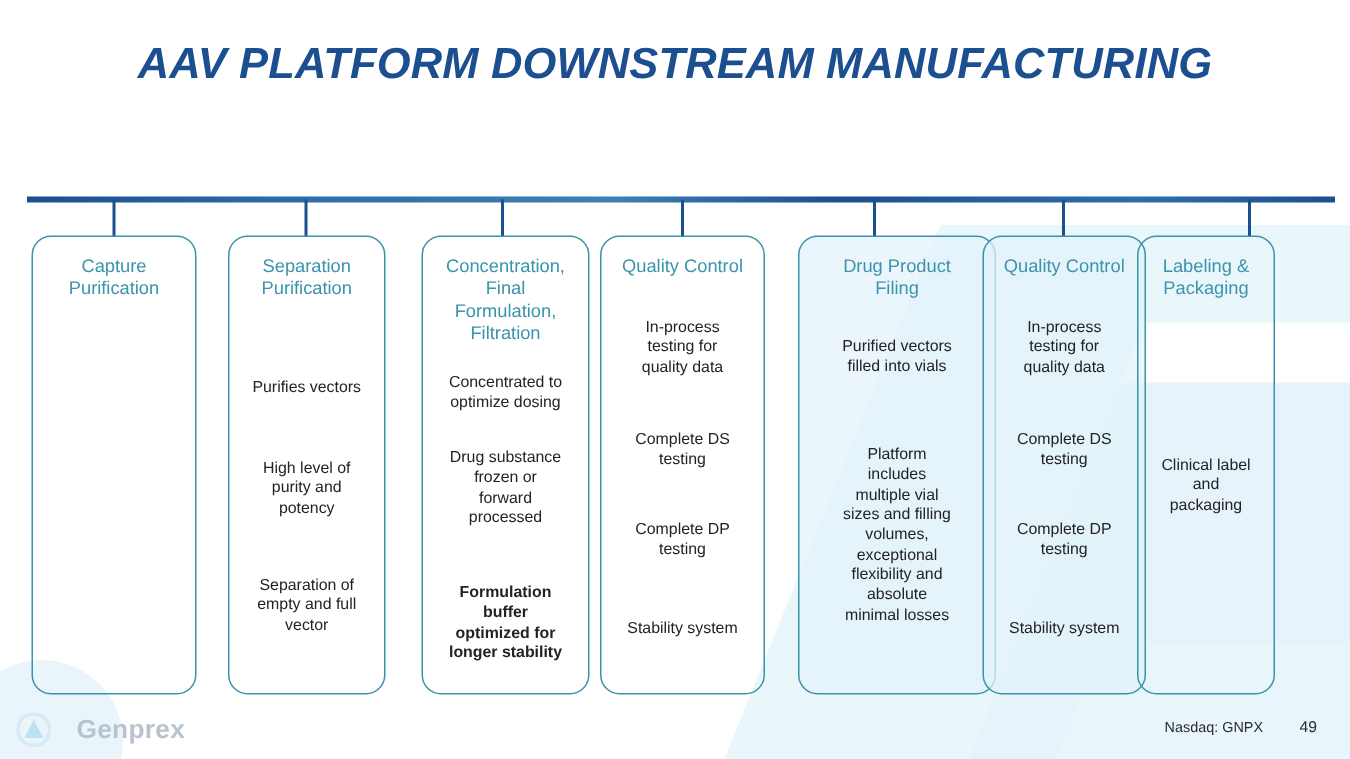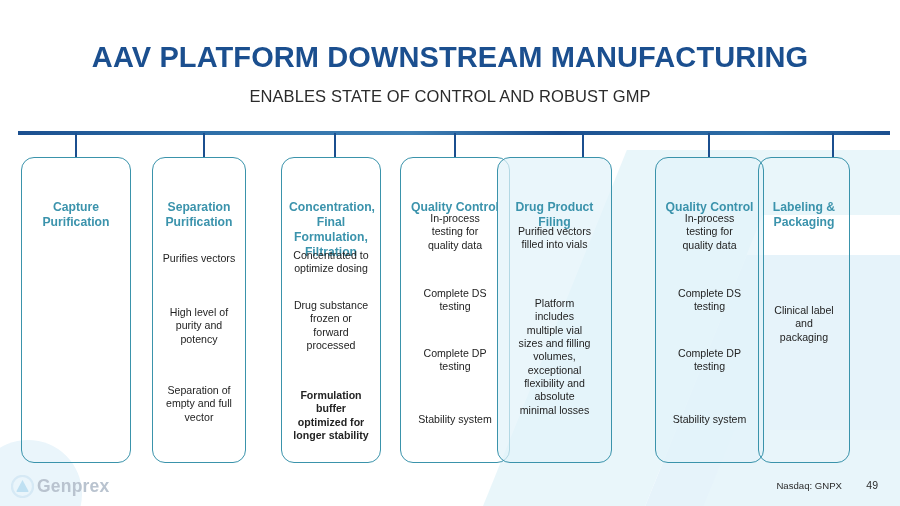--- a/index.html
+++ b/index.html
@@ -27,21 +27,21 @@
   .bg-corner {
     position:absolute; right:-30px; top:430px; width:220px; height:120px;
     background:#e8f5fa; transform:skewX(-22deg);
   }
   .bg-blob-left {
     position:absolute; left:-26px; bottom:-42px; width:108px; height:108px;
     border-radius:50%; background:#eaf5fb;
   }
 
   
-  .header { position:relative; z-index:3; text-align:center; padding-top:41px; }
+  .header { position:relative; z-index:3; text-align:center; padding-top:27px;font-style:italic; }
   .title {
     font-size:29px; font-weight:bold; letter-spacing:.1px;
     color:#1b4f8f; white-space:nowrap;
   }
   .subtitle {
     margin-top:13px; font-size:16.5px; font-weight:normal;
     color:#2b2b2b; letter-spacing:.1px;
   }
 
   
@@ -52,52 +52,50 @@
   .stage-box {
     position:absolute; top:157px; height:306px;
     border:1.6px solid #3a93ab; border-radius:13px;
     background:transparent;
     padding:12px 7px 8px 7px;
     text-align:center;
     display:block;
   }
   .stage-box.tinted { background:rgba(226,242,249,0.72); }
   .stage-title {
-    color:#3b93ac; font-weight:bold; font-size:12.2px; line-height:1.22;
+    color:#3b93ac; font-weight:normal; font-size:12.2px; line-height:1.22;
     margin-bottom:2px;
-    margin-top:30px;
   }
   .stage-item {
     color:#232323; font-size:10.6px; line-height:1.26;
     white-space:pre-line;
   }
   .stage-item.bold { font-weight:bold; }
 
   
   .footer { position:absolute; left:0; bottom:0; width:900px; height:46px; z-index:4; }
-  .logo-wrap { position:absolute; left:11px; bottom:8px; display:flex; align-items:center; gap:3px; }
+  .logo-wrap { position:absolute; left:11px; bottom:8px; display:flex; align-items:center; gap:17px; }
   .logo-mark { width:23px; height:23px; display:block; }
   .logo-text { font-size:17.5px; font-weight:bold; color:#b9c3cf; letter-spacing:.2px; }
   .nasdaq { position:absolute; right:58px; bottom:15px; font-size:9.6px; color:#2b2b2b; }
   .pagenum { position:absolute; right:22px; bottom:15px; font-size:10.5px; color:#2b2b2b; }
 </style>
 </head>
 <body>
 
 <div class="bg-layer">
   <div class="bg-diag-1"></div>
   <div class="bg-diag-2"></div>
   <div class="bg-diag-3"></div>
   <div class="bg-corner"></div>
   <div class="bg-blob-left"></div>
 </div>
 
 <div class="header">
   <div class="title">AAV PLATFORM DOWNSTREAM MANUFACTURING</div>
-  <div class="subtitle">ENABLES STATE OF CONTROL AND ROBUST GMP</div>
 </div>
 
 <div class="rail-wrap">
   <svg width="900" height="506">
     <defs>
       <linearGradient id="railgrad" x1="0" y1="0" x2="1" y2="0">
         <stop offset="0%" stop-color="#1B4F8F"></stop>
         <stop offset="22%" stop-color="#2E6FA8"></stop>
         <stop offset="45%" stop-color="#3E7FB4"></stop>
         <stop offset="62%" stop-color="#1B4F8F"></stop>
@@ -114,32 +112,32 @@
     <line x1="709" y1="133" x2="709" y2="158" stroke="#1B4F8F" stroke-width="2"></line>
     <line x1="833" y1="133" x2="833" y2="158" stroke="#1B4F8F" stroke-width="2"></line>
   </svg>
 </div>
 
 <div class="boxes" id="boxes">
     <div class="stage-box" style="left: 21px; width: 110px;">
       <div class="stage-title" style="white-space: pre-line;">Capture
 Purification</div>
     </div>
-    <div class="stage-box" style="left: 152px; width: 94px;">
+    <div class="stage-box" style="left: 152px; width: 105px;">
       <div class="stage-title" style="white-space: pre-line;">Separation
 Purification</div>
       <div class="stage-item" style="position: absolute; left: 5px; right: 5px; top: 94px;">Purifies vectors</div>
       <div class="stage-item" style="position: absolute; left: 5px; right: 5px; top: 226px;">Separation of
 empty and full
 vector</div>
       <div class="stage-item" style="position: absolute; left: 5px; right: 5px; top: 148px;">High level of
 purity and
 potency</div>
     </div>
-    <div class="stage-box" style="left: 281px; width: 100px;">
+    <div class="stage-box" style="left: 281px; width: 112px;">
       <div class="stage-title" style="white-space: pre-line;">Concentration,
 Final
 Formulation,
 Filtration</div>
       <div class="stage-item" style="position: absolute; left: 5px; right: 5px; top: 91px;">Concentrated to
 optimize dosing</div>
       <div class="stage-item" style="position: absolute; left: 5px; right: 5px; top: 141px;">Drug substance
 frozen or
 forward
 processed</div>
@@ -152,21 +150,21 @@
       <div class="stage-title" style="white-space: pre-line;">Quality Control</div>
       <div class="stage-item" style="position: absolute; left: 5px; right: 5px; top: 54px;">In-process
 testing for
 quality data</div>
       <div class="stage-item" style="position: absolute; left: 5px; right: 5px; top: 129px;">Complete DS
 testing</div>
       <div class="stage-item" style="position: absolute; left: 5px; right: 5px; top: 189px;">Complete DP
 testing</div>
       <div class="stage-item" style="position: absolute; left: 5px; right: 5px; top: 255px;">Stability system</div>
     </div>
-    <div class="stage-box tinted" style="left: 497px; width: 115px;">
+    <div class="stage-box tinted" style="left: 532px; width: 132px;">
       <div class="stage-title" style="white-space: pre-line;">Drug Product
 Filing</div>
       <div class="stage-item" style="position: absolute; left: 5px; right: 5px; top: 67px;">Purified vectors
 filled into vials</div>
       <div class="stage-item" style="position: absolute; left: 5px; right: 5px; top: 139px;">Platform
 includes
 multiple vial
 sizes and filling
 volumes,
 exceptional

